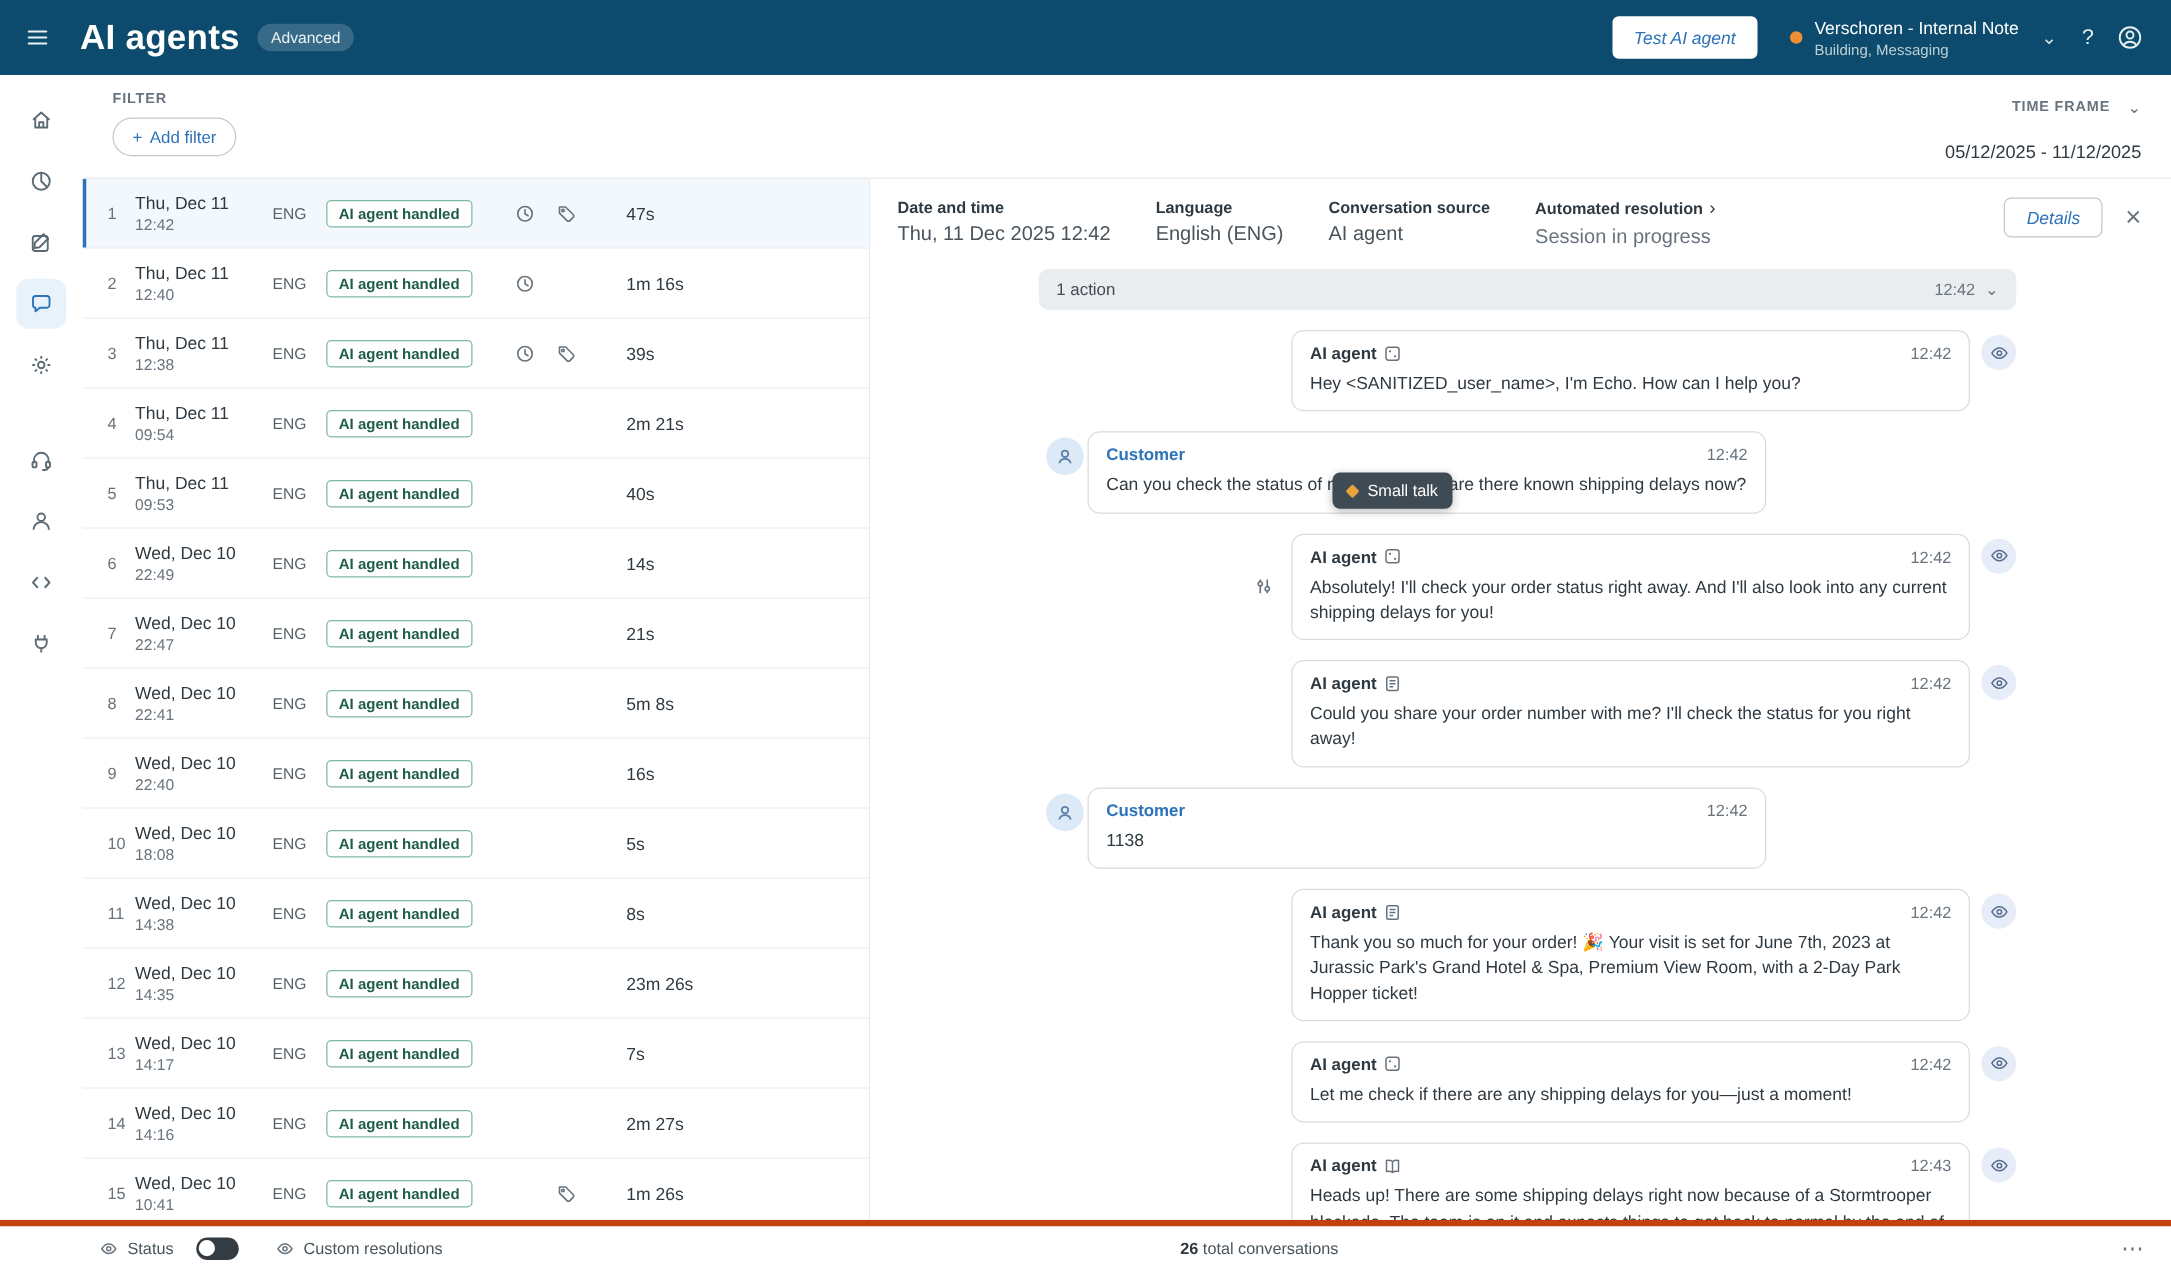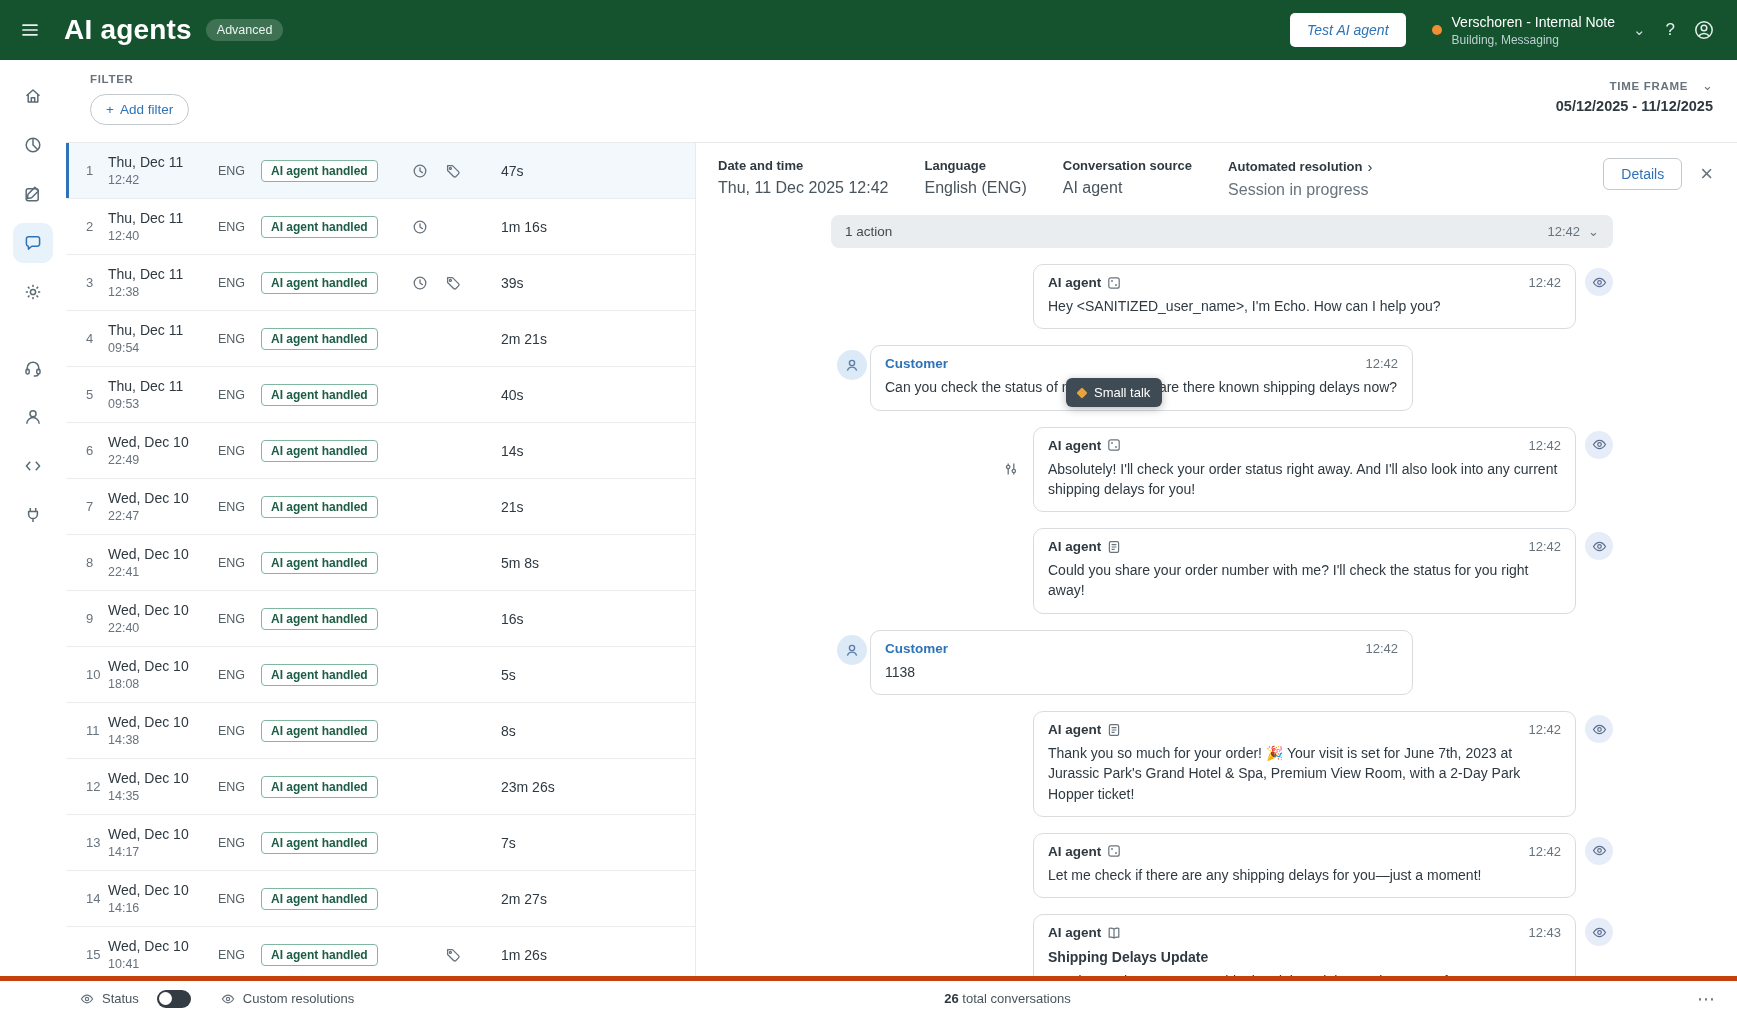--- a/index.html
+++ b/index.html
@@ -1,20 +1,20 @@
 <!DOCTYPE html>
 <html><head>
 <meta charset="utf-8">
 <style>
   * { margin:0; padding:0; box-sizing:border-box; }
   html,body { width:1737px; height:1016px; overflow:hidden; font-family:"Liberation Sans",sans-serif; background:#fff; color:#2f3941; }
   .app { position:relative; width:1737px; height:1016px; background:#fff; }
 
   
-  .topbar { position:absolute; top:0; left:0; right:0; height:60px; background:#14532d; display:flex; align-items:center; padding:0 22px 0 20px; color:#fff; }
+  .topbar { position:absolute; top:0; left:0; right:0; height:60px; background:#0c4a6e; display:flex; align-items:center; padding:0 22px 0 20px; color:#fff; }
   .hamburger { background:none; border:none; color:#e9f2f2; display:flex; cursor:pointer; }
   .app-title { font-size:28px; font-weight:600; margin-left:24px; letter-spacing:.2px; }
   .plan-badge { margin-left:14px; background:rgba(255,255,255,.18); color:#eaf3f3; font-size:12.5px; padding:4px 11px; border-radius:12px; }
   .test-btn { margin-left:auto; background:#fff; color:#2e73b8; border:none; border-radius:5px; font-size:14px; font-weight:500; padding:9px 17px; cursor:pointer;font-style:italic; }
   .account { display:flex; align-items:center; gap:10px; margin-left:26px; cursor:pointer; }
   .acct-dot { width:10px; height:10px; border-radius:50%; background:#ef8e33; flex:none; }
   .acct-name { font-size:14px; color:#fff; }
   .acct-sub { font-size:12px; color:#bcd0d2; margin-top:3px; }
   .tb-chevron { color:#cfe0e1; font-size:15px; margin-left:8px; cursor:pointer; }
   .help-btn { background:none; border:none; color:#e6efef; font-size:17px; margin-left:20px; cursor:pointer; }
@@ -28,21 +28,21 @@
 
   
   .content { position:absolute; left:66px; right:0; top:60px; bottom:40px; display:flex; flex-direction:column; }
   .filterbar { height:83px; flex:none; display:flex; padding:13px 24px 0 24px; border-bottom:1px solid #e8eaed; }
   .filter-left { display:flex; flex-direction:column; gap:9px; }
   .filter-label, .tf-label { font-size:11.5px; font-weight:700; color:#68737d; letter-spacing:.7px; }
   .add-filter { display:inline-flex; align-items:center; gap:6px; border:1px solid #c2c8cc; border-radius:17px; padding:7px 15px; color:#2e73b8; font-size:13.5px; background:#fff; width:fit-content; cursor:pointer; }
   .tf { margin-left:auto; text-align:right; padding-top:5px; cursor:pointer; }
   .tf-top { display:flex; align-items:center; justify-content:flex-end; gap:14px; }
   .tf-chevron { color:#68737d; font-size:13px; }
-  .tf-value { font-size:14.5px; color:#2f3941; margin-top:5px;font-weight:bold; }
+  .tf-value { font-size:14.5px; color:#2f3941; margin-top:21px; }
 
   .panes { flex:1; display:flex; min-height:0; }
 
   
   .list-pane { width:630px; flex:none; border-right:1px solid #e8eaed; overflow:hidden; }
   .row { height:56px; display:flex; align-items:center; border-bottom:1px solid #ececf0; position:relative; cursor:pointer; background:#fff; }
   .row.selected { background:#f3f8fd; }
   .row.selected::before { content:""; position:absolute; left:0; top:0; bottom:0; width:3px; background:#2e73b8; }
   .c-num { width:42px; padding-left:20px; font-size:13px; color:#68737d; flex:none; }
   .c-date { width:110px; flex:none; }
@@ -56,21 +56,21 @@
   .c-dur { font-size:14px; color:#2f3941; padding-left:20px; }
 
   
   .detail-pane { flex:1; min-width:0; display:flex; flex-direction:column; overflow:hidden; }
   .d-header { display:flex; gap:36px; padding:15px 24px 0 22px; align-items:flex-start; flex:none; }
   .meta-label { font-size:13px; font-weight:700; color:#2f3941; display:flex; align-items:center; gap:5px; white-space:nowrap; }
   .meta-arrow { font-size:15px; font-weight:400; cursor:pointer; }
   .meta-value { font-size:16px; color:#49545c; margin-top:6px; white-space:nowrap; }
   .meta.muted .meta-value { color:#68737d; }
   .d-actions { margin-left:auto; display:flex; align-items:center; gap:18px; }
-  .details-btn { border:1px solid #c2c8cc; background:#fff; color:#2e73b8; font-size:14px; font-weight:500; padding:7px 17px; border-radius:6px; cursor:pointer; }
+  .details-btn { border:1px solid #c2c8cc; background:#fff; color:#2e73b8; font-size:14px; font-weight:500; padding:7px 17px; border-radius:6px; cursor:pointer;font-style:italic; }
   .close-btn { background:none; border:none; color:#68737d; font-size:22px; line-height:1; cursor:pointer; }
 
   .thread { flex:1; overflow:hidden; padding:16px 0 0 135px; }
   .thread-col { width:782px; }
   .accordion { background:#e9edef; border-radius:8px; padding:9px 14px; display:flex; align-items:center; font-size:13.5px; color:#424a52; cursor:pointer; margin-bottom:16px; }
   .acc-right { margin-left:auto; color:#68737d; display:flex; align-items:center; gap:8px; font-size:13px; }
   .msg-list { display:flex; flex-direction:column; gap:16px; }
 
   .msg { position:relative; }
   .bubble { border:1px solid #d8dcde; border-radius:10px; background:#fff; padding:10px 14px 12px; width:543px; }
@@ -877,21 +877,20 @@
                     <div class="b-head">
                       <span class="b-name">AI agent</span>
 
                       <span class="skill-ic">
                         <svg width="14" height="14" viewBox="0 0 14 14" fill="none" stroke="currentColor" stroke-width="1.2" stroke-linejoin="round">
                           <path d="M7 3.2C5.8 2.2 4.2 2 2.2 2.3v8.9c2-.3 3.6-.1 4.8.8 1.2-.9 2.8-1.1 4.8-.8V2.3C9.8 2 8.2 2.2 7 3.2zM7 3.2V12"></path>
                         </svg>
                       </span>
                       <span class="b-time">12:43</span>
                     </div>
-                    <div class="b-title">Shipping Delays Update</div>
                     <div class="b-text">Heads up! There are some shipping delays right now because of a Stormtrooper blockade. The team is on it and expects things to get back to normal by the end of this week. Stay tuned for more updates!</div>
 
                   </div>
                   <button class="eye-btn">
                     <svg width="15" height="15" viewBox="0 0 16 16" fill="none" stroke="currentColor" stroke-width="1.3">
                       <path d="M1.6 8c1.9-3 4-4.4 6.4-4.4S12.5 5 14.4 8c-1.9 3-4 4.4-6.4 4.4S3.5 11 1.6 8z"></path>
                       <circle cx="8" cy="8" r="1.9"></circle>
                     </svg>
                   </button>
 

